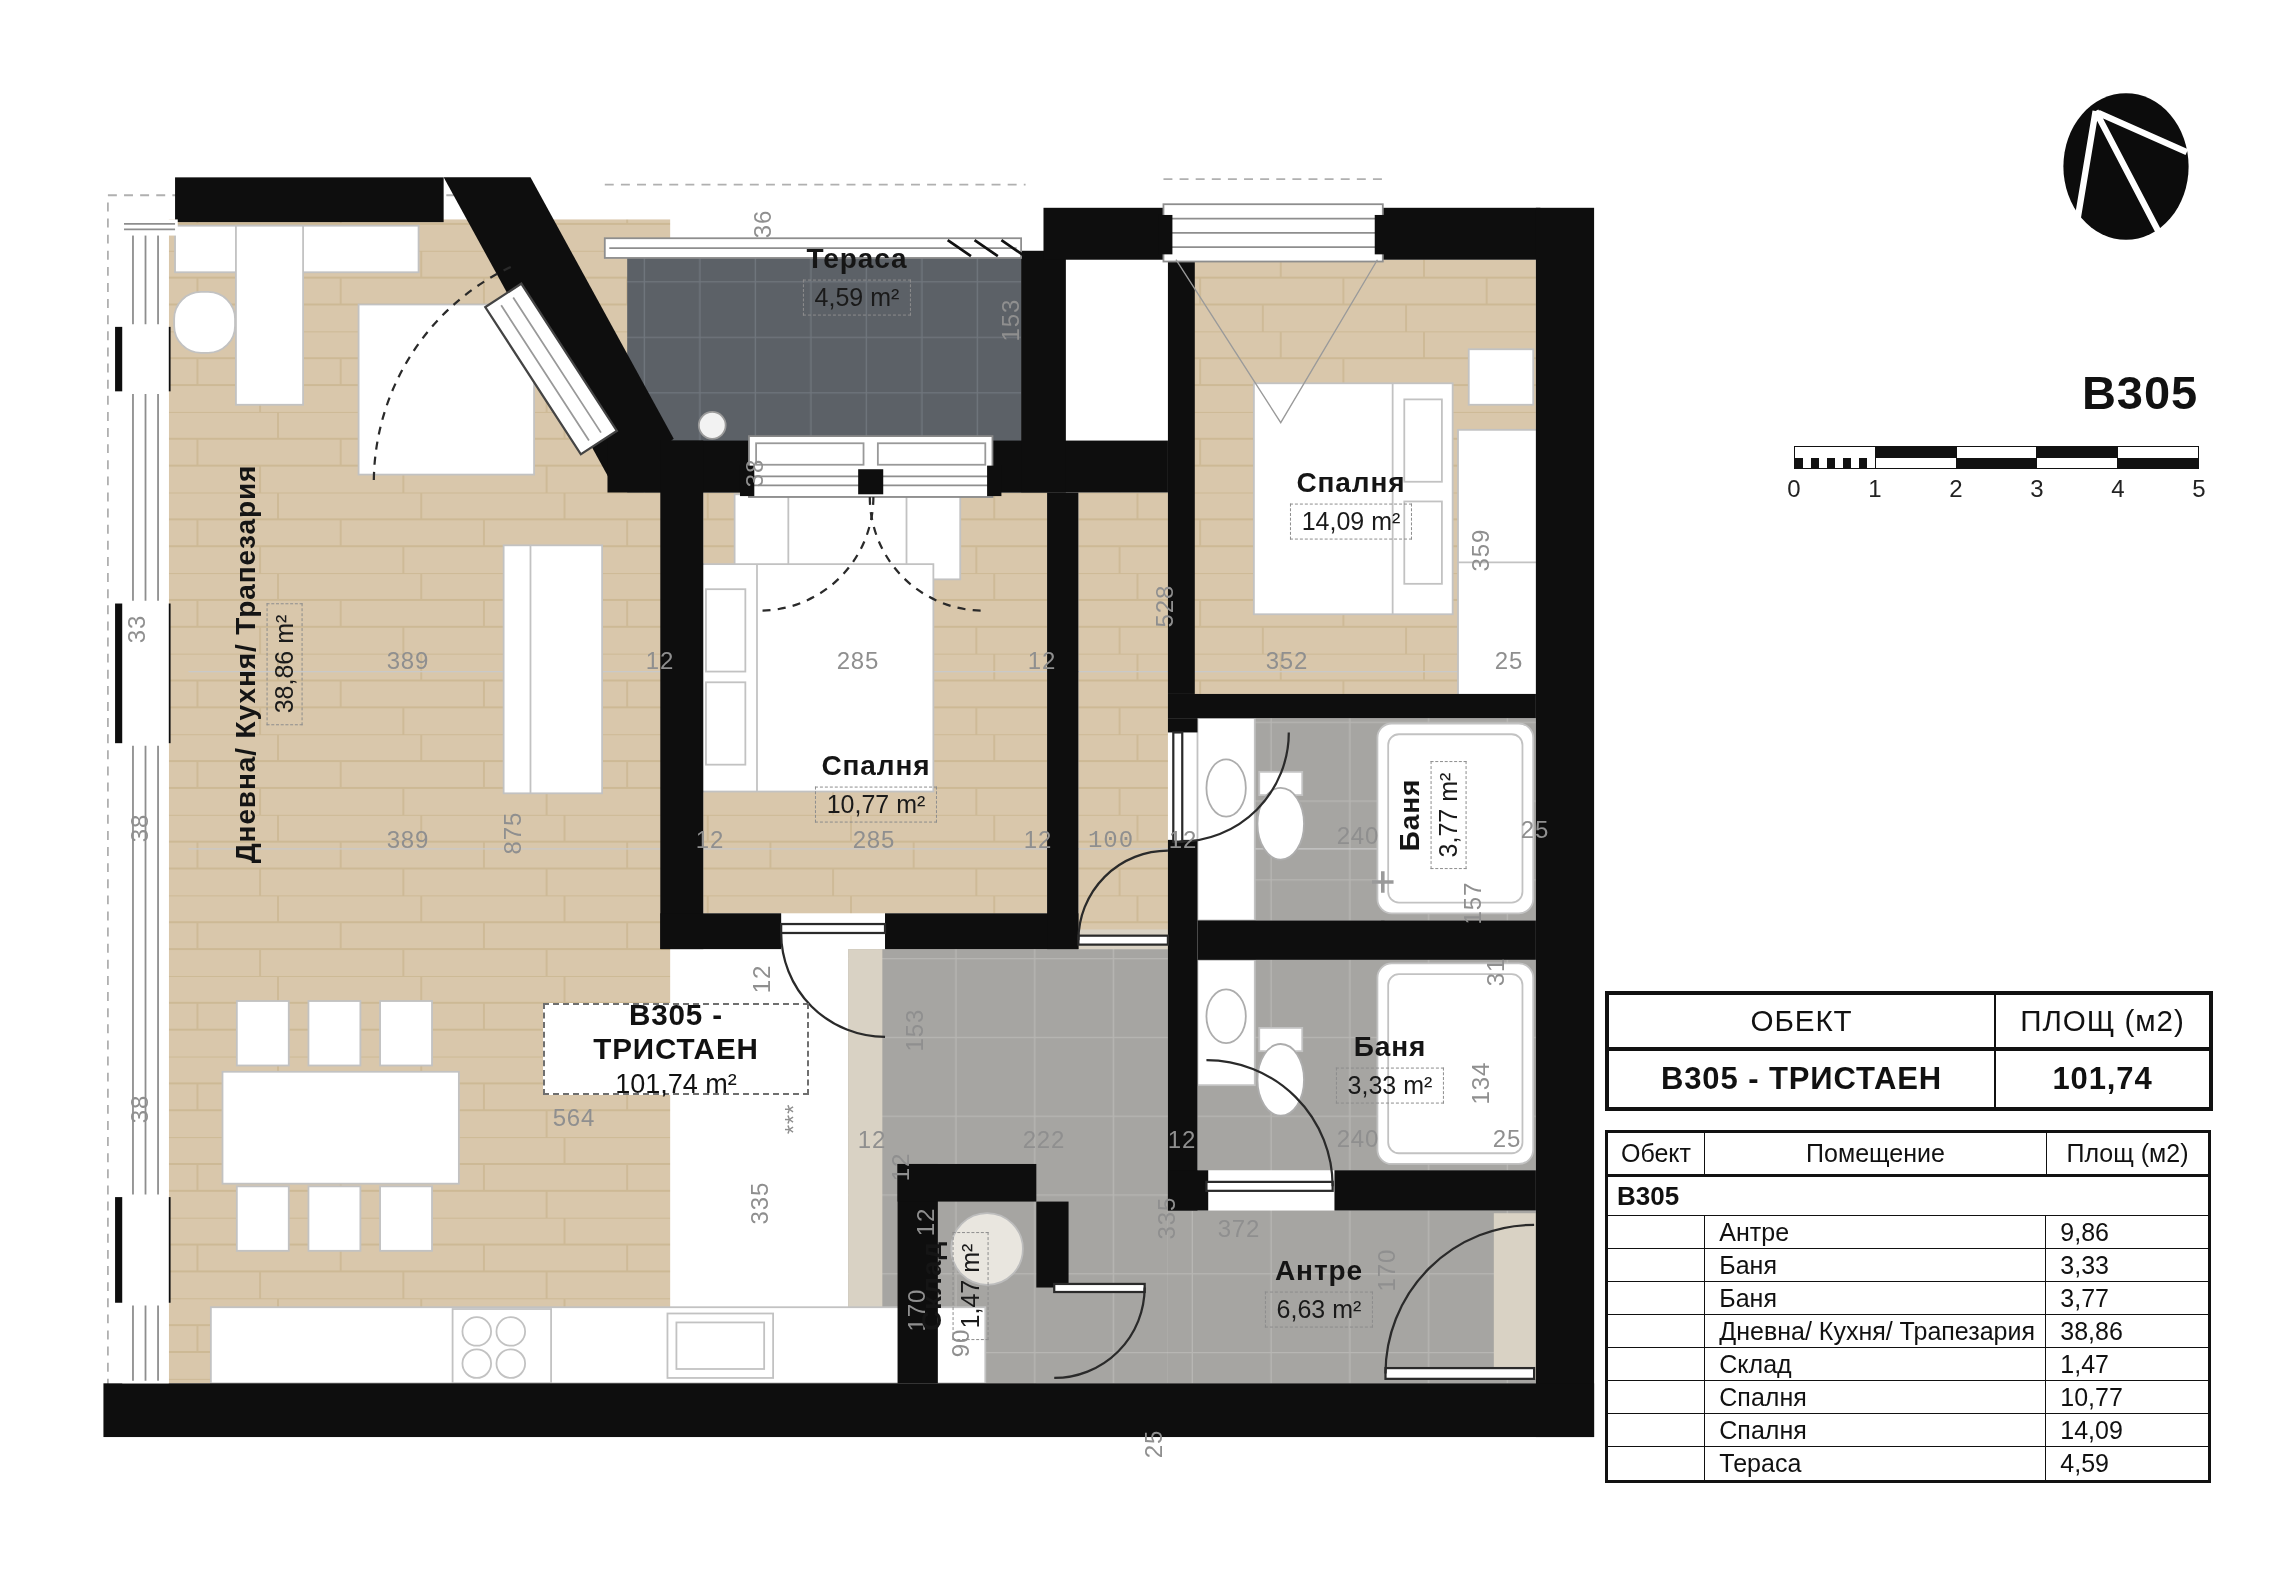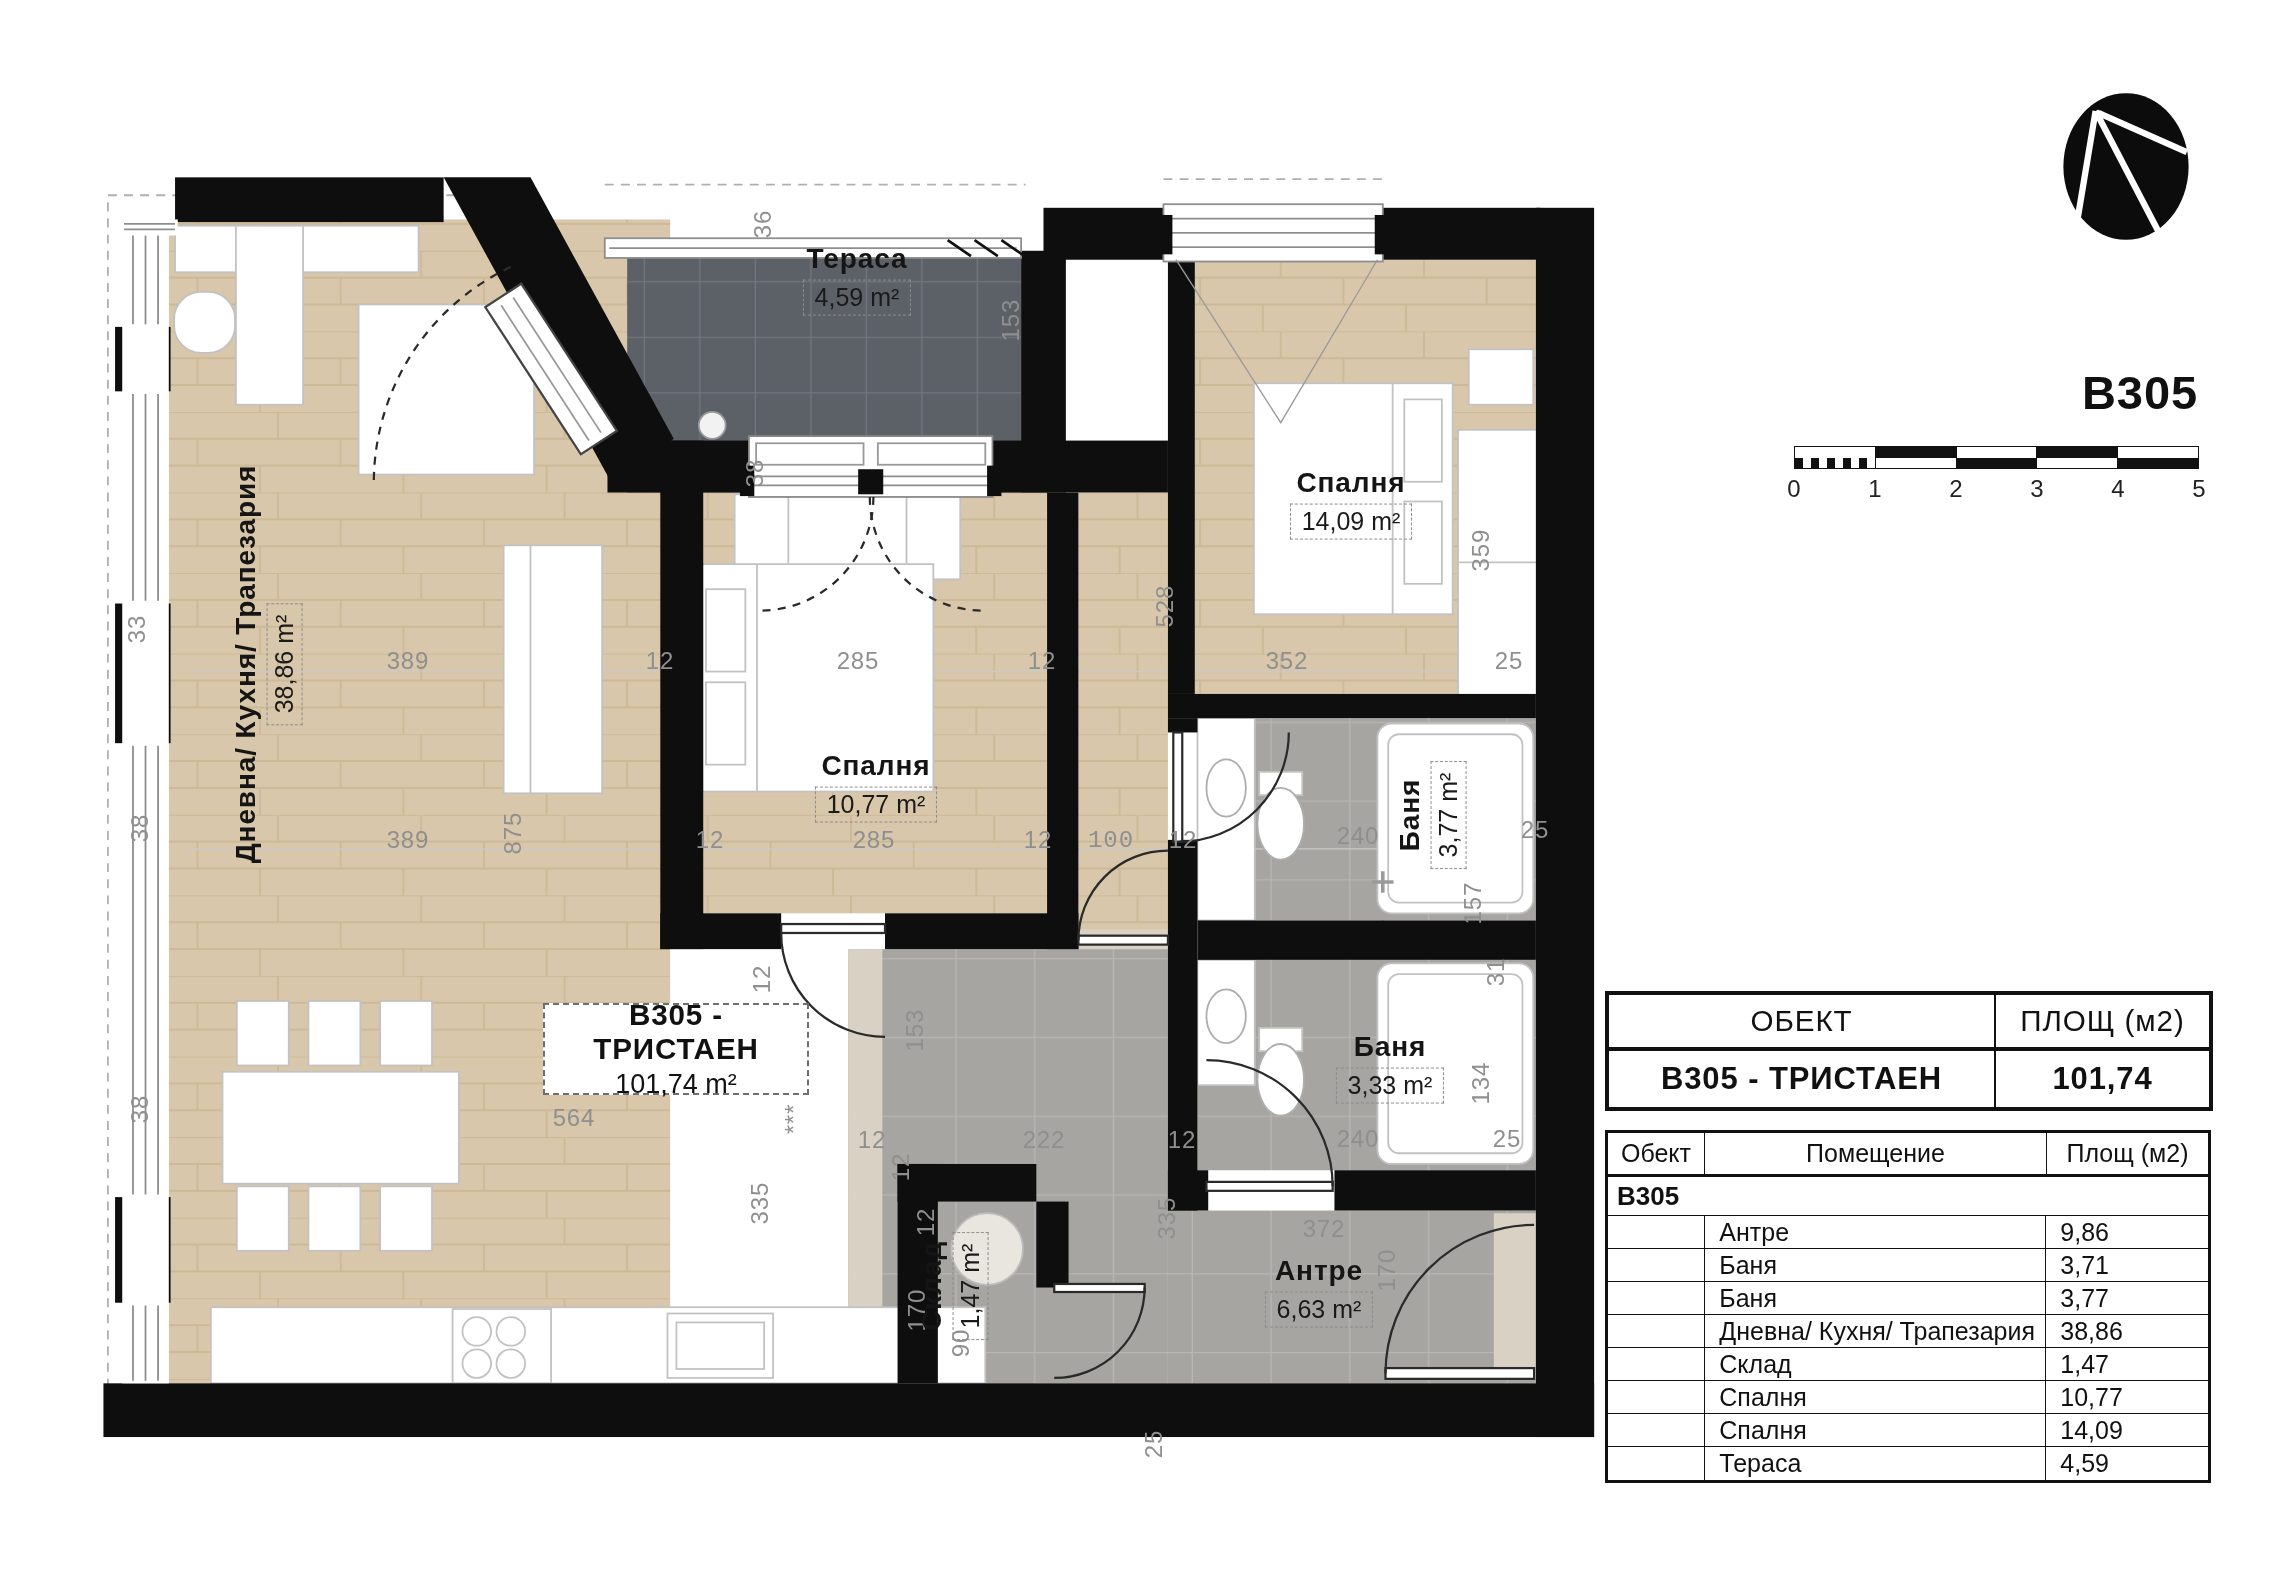--- a/index.html
+++ b/index.html
@@ -297,21 +297,21 @@
         <div class="dim" style="left: 1092px; top: 970px;">12</div>
         <div class="dim" style="left: 1268px; top: 969px;">240</div>
         <div class="dim" style="left: 1417px; top: 969px;">25</div>
         <div class="dim v" style="left: 1391px; top: 913px;">134</div>
         <div class="dim v" style="left: 1406px; top: 802px;">31</div>
         <div class="dim v" style="left: 1077px; top: 1048px;">335</div>
         <div class="dim v" style="left: 836px; top: 1052px;">12</div>
         <div class="dim v" style="left: 827px; top: 1140px;">170</div>
         <div class="dim v" style="left: 871px; top: 1173px;">90</div>
         <div class="dim v" style="left: 811px; top: 997px;">12</div>
-        <div class="dim" style="left: 1234px; top: 1059px;">372</div>
+        <div class="dim" style="left: 1149px; top: 1059px;">372</div>
         <div class="dim v" style="left: 1297px; top: 1100px;">170</div>
         <div class="dim v" style="left: 1064px; top: 1274px;">25</div>
       </div>
 
     <div class="labels">
 
     <div class="rlabel" style="left: 767px; top: 109px;">
           <div class="rname">Тераса</div>
           <div class="rarea">4,59 m²</div>
         </div>
@@ -417,21 +417,21 @@
     <div class="t2rows">
 
     <div class="t2r">
           <div class="c1"></div>
           <div class="c2">Антре</div>
           <div class="c3">9,86</div>
         </div>
         <div class="t2r">
           <div class="c1"></div>
           <div class="c2">Баня</div>
-          <div class="c3">3,71</div>
+          <div class="c3">3,33</div>
         </div>
         <div class="t2r">
           <div class="c1"></div>
           <div class="c2">Баня</div>
           <div class="c3">3,77</div>
         </div>
         <div class="t2r">
           <div class="c1"></div>
           <div class="c2">Дневна/ Кухня/ Трапезария</div>
           <div class="c3">38,86</div>

